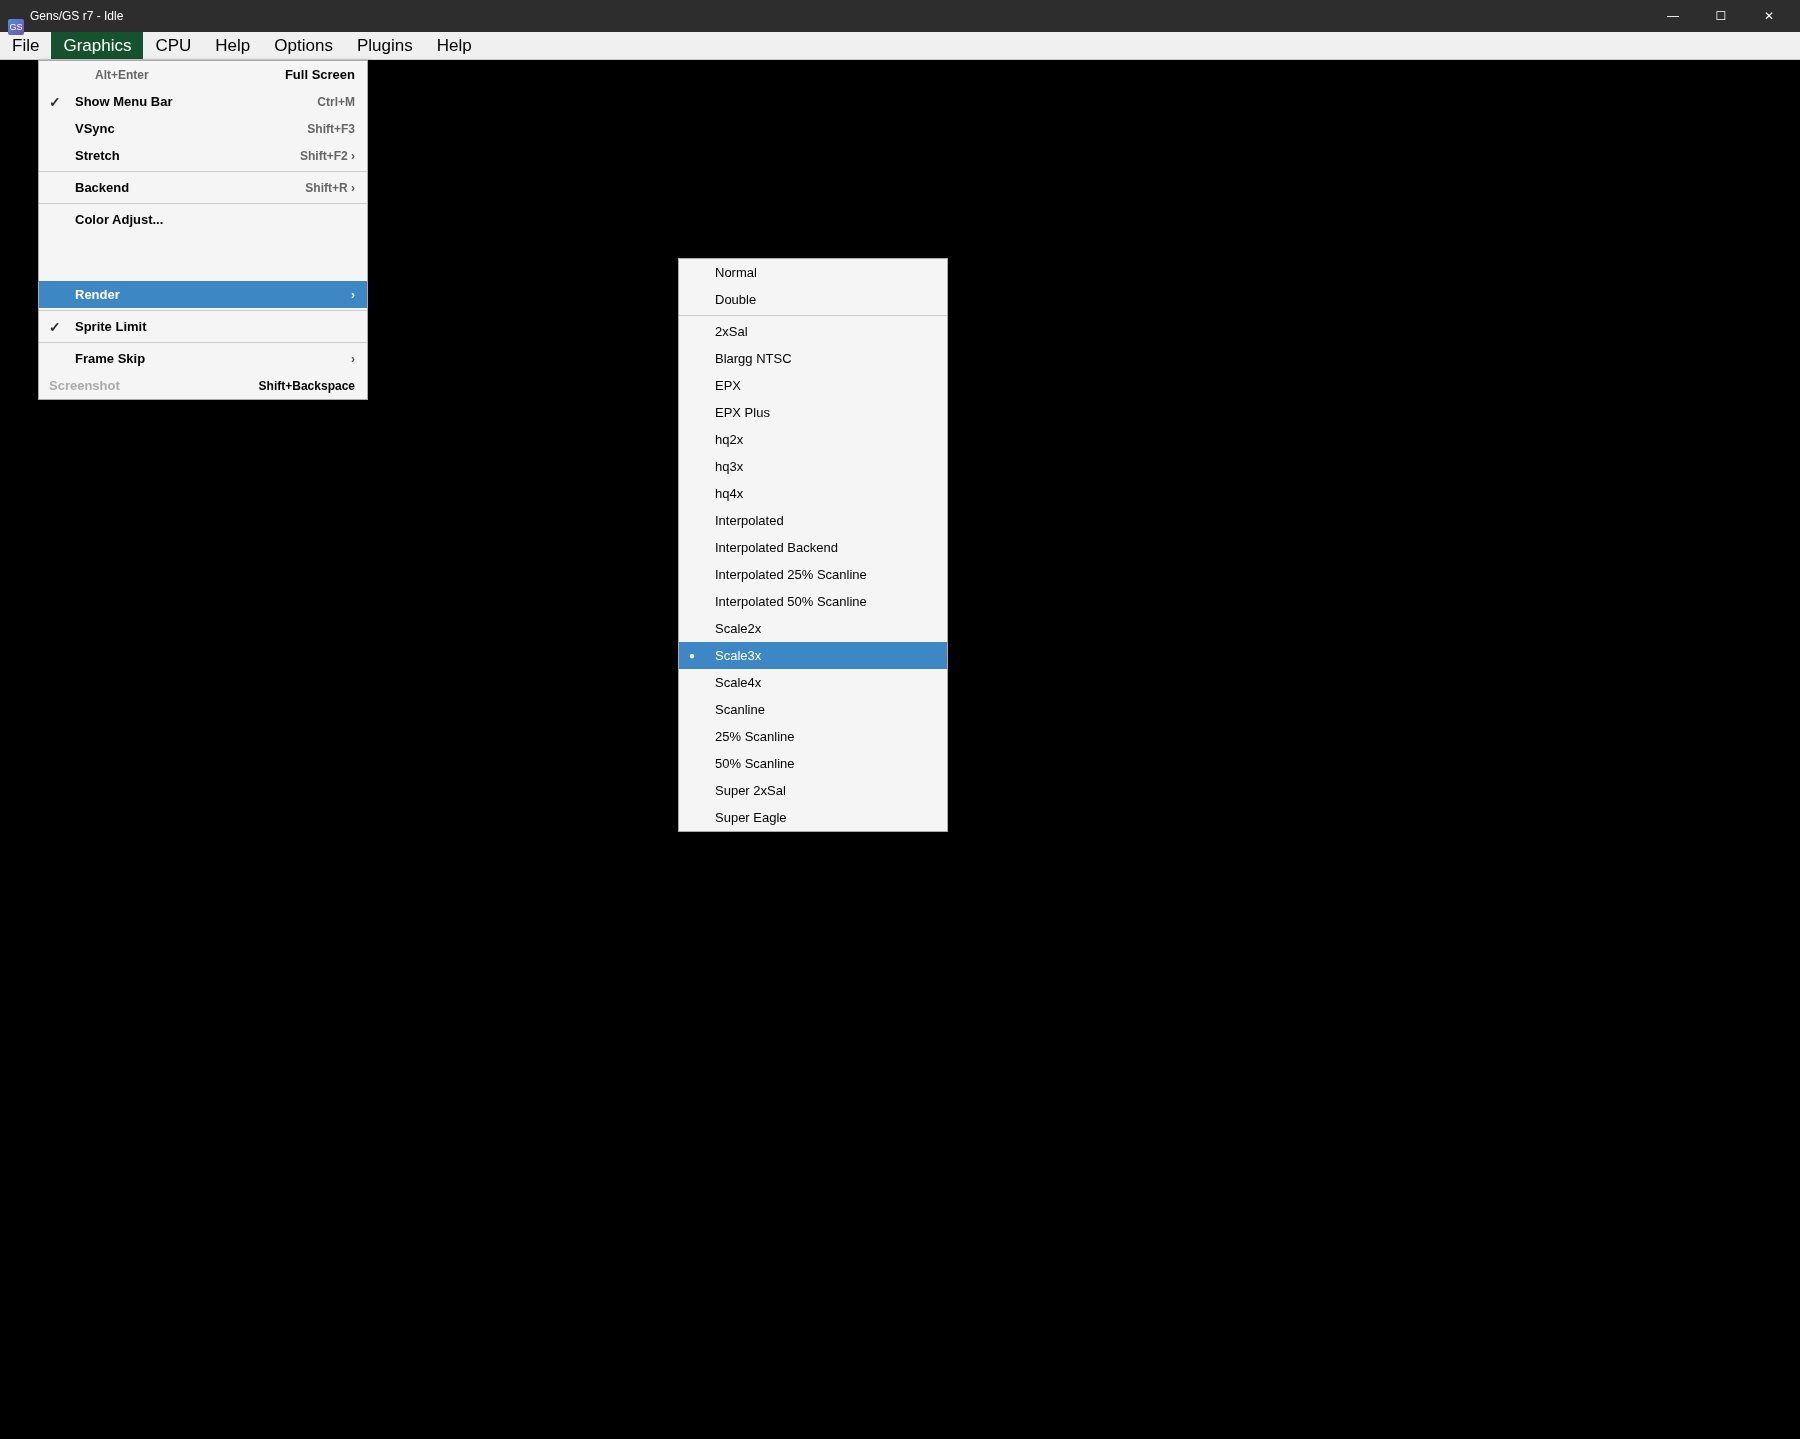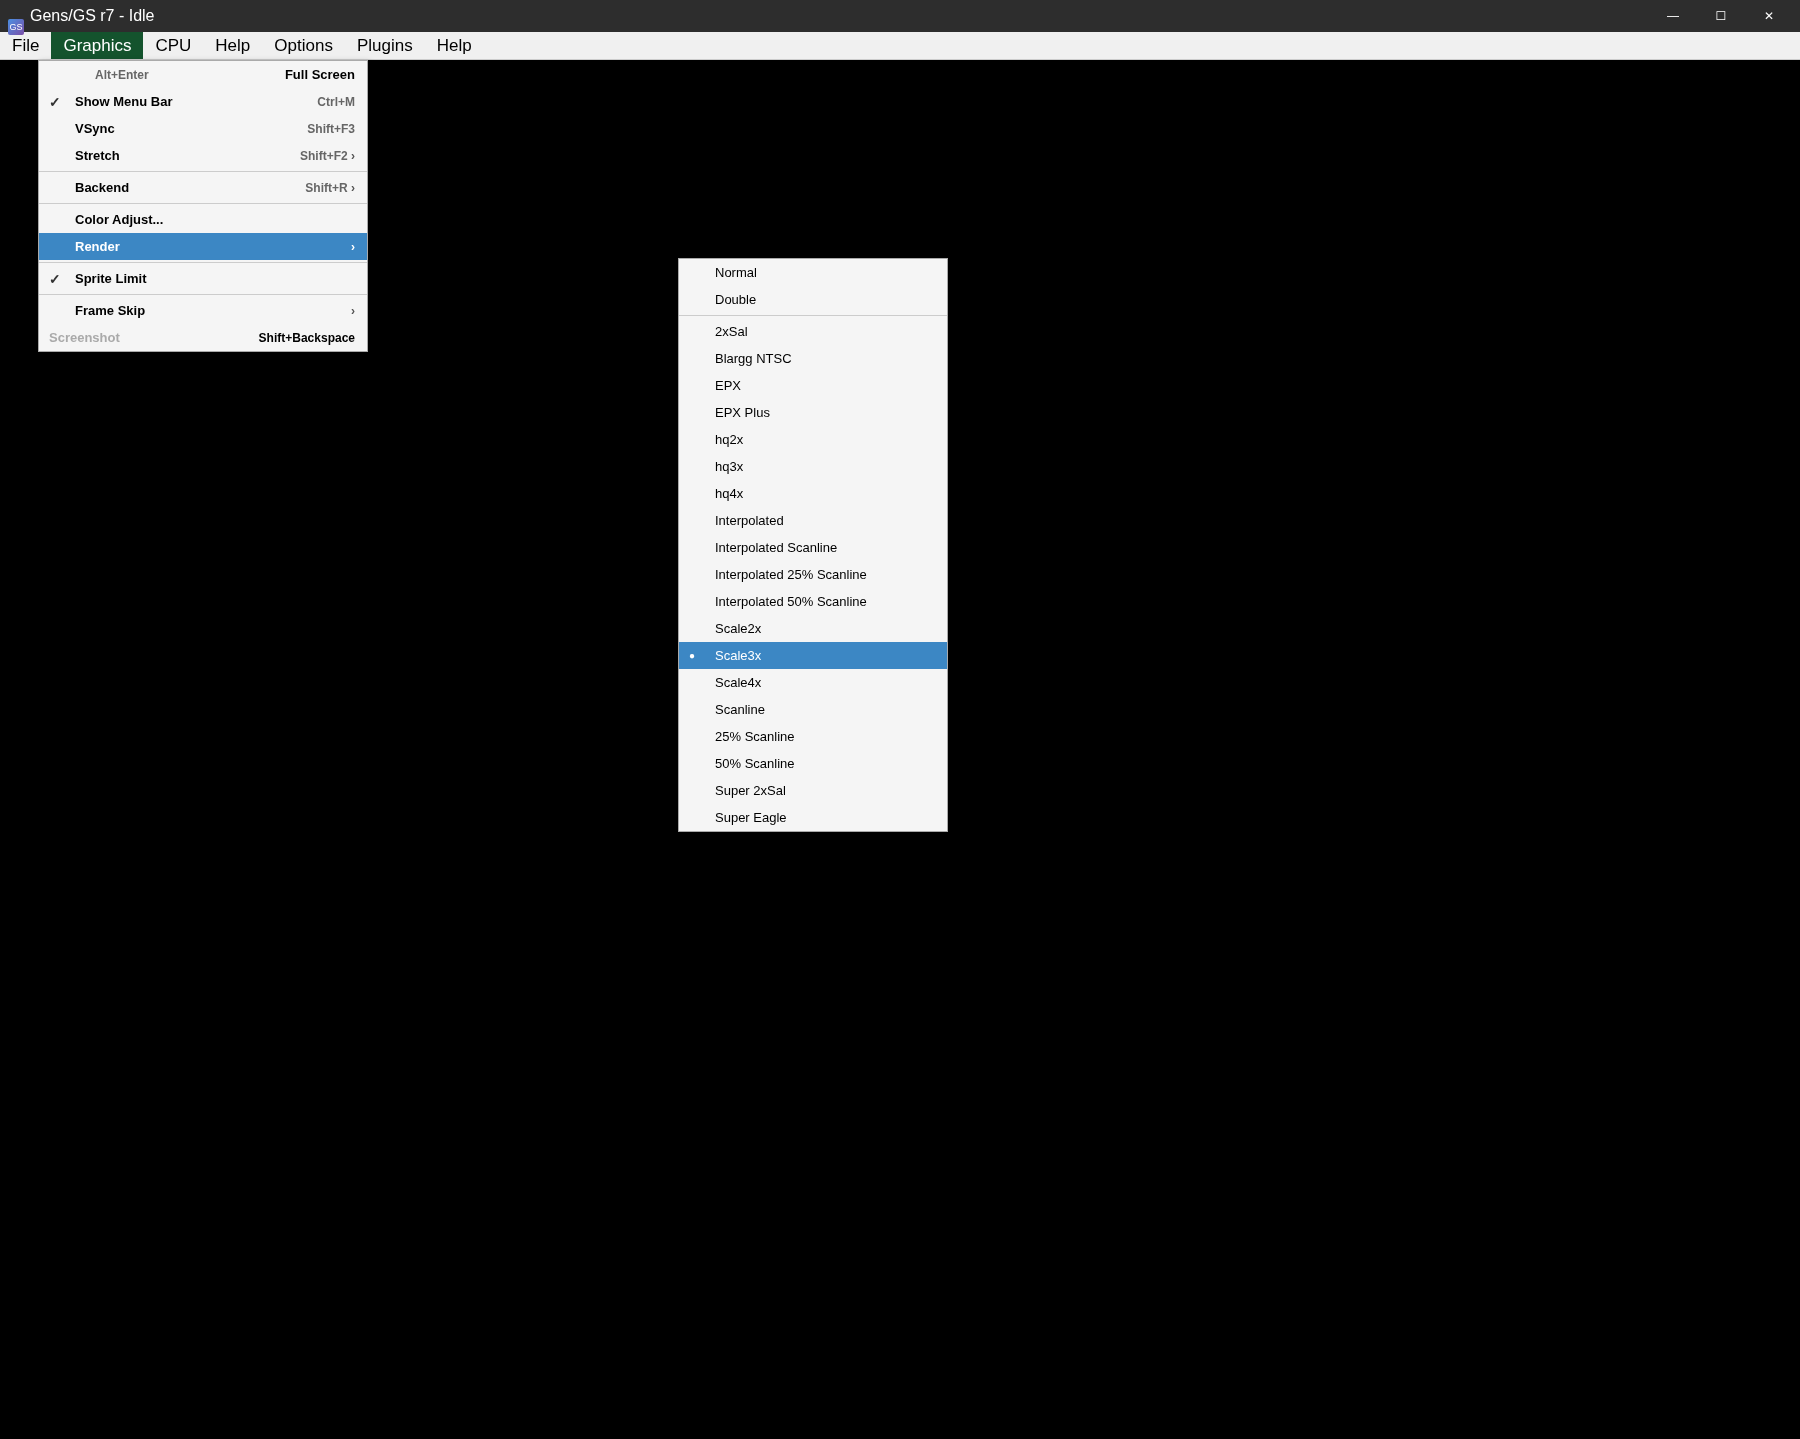--- a/index.html
+++ b/index.html
@@ -39,21 +39,21 @@
       display: flex;
       align-items: center;
       justify-content: center;
       font-size: 9px;
       color: white;
       margin-top: 22px;
     }
 
     .title-bar-text {
       color: #fff;
-      font-size: 16px;
+      font-size: 12px;
     }
 
     .title-bar-controls {
       display: flex;
       gap: 2px;
     }
 
     .tb-btn {
       width: 46px;
       height: 32px;
@@ -270,21 +270,21 @@
     <span>Backend</span>
     <span class="shortcut">Shift+R <span class="arrow">›</span></span>
   </div>
 
   <div class="dropdown-separator"></div>
 
   <div class="dropdown-item">
     <span>Color Adjust...</span>
   </div>
 
-  <div class="dropdown-item active" style="position:relative;">
+  <div class="dropdown-item active" style="position:relative;margin-top:48px;">
     <span>Render</span>
     <span class="arrow">›</span>
   </div>
 
   <div class="dropdown-separator"></div>
 
   <div class="dropdown-item">
     <span class="checkmark">✓</span>
     <span>Sprite Limit</span>
   </div>
@@ -343,21 +343,21 @@
 
       <div class="submenu-item">
         <span>hq4x</span>
       </div>
 
       <div class="submenu-item">
         <span>Interpolated</span>
       </div>
 
       <div class="submenu-item">
-        <span>Interpolated Scanline</span>
+        <span>Interpolated Backend</span>
       </div>
 
       <div class="submenu-item">
         <span>Interpolated 25% Scanline</span>
       </div>
 
       <div class="submenu-item">
         <span>Interpolated 50% Scanline</span>
       </div>
 

